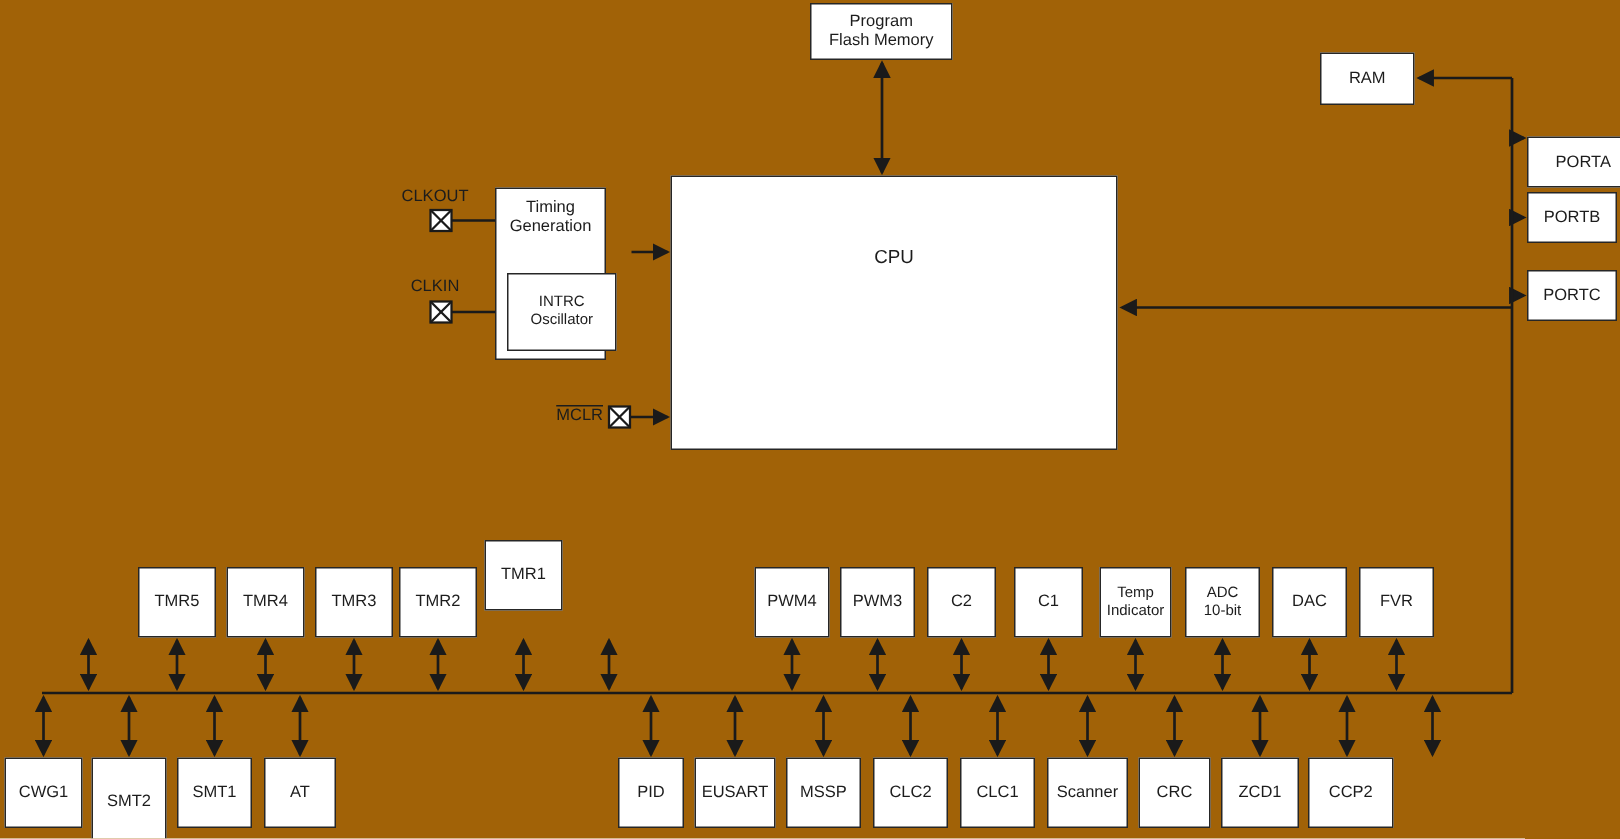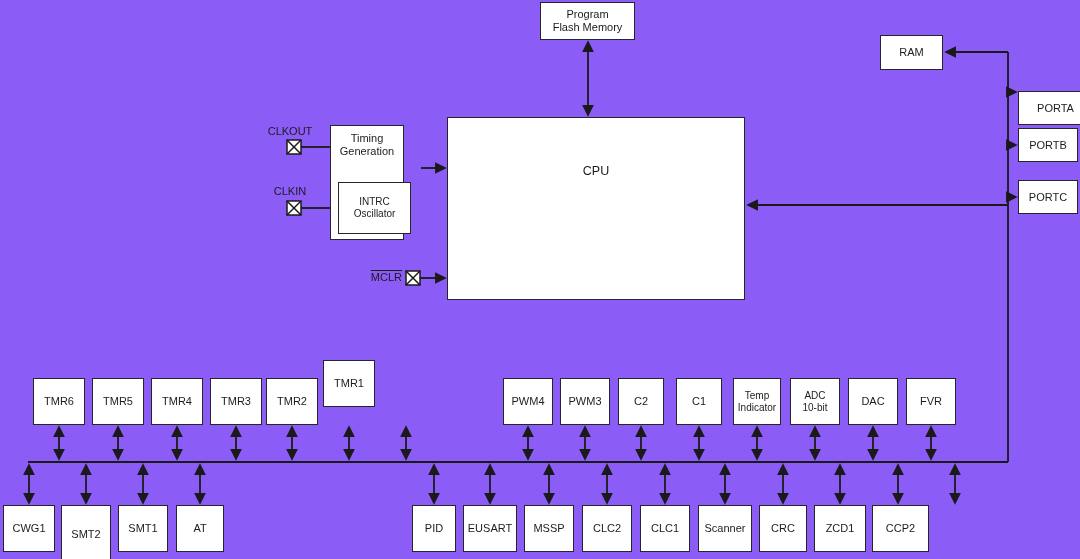--- a/index.html
+++ b/index.html
@@ -1,17 +1,17 @@
 <!DOCTYPE html>
 <html><head>
 <meta charset="utf-8">
 <style>
   html,body { margin:0; padding:0; background:#ffffff; }
   .stage {
-    position:relative; width:1080px; height:559px; background:#8b5cf6;
+    position:relative; width:1080px; height:559px; background:#a16207;
     font-family:"Liberation Sans", sans-serif; color:#1c1c1c; overflow:hidden;
   }
   .blk {
     position:absolute; box-sizing:border-box;
     border:1.5px solid #262626; background:#ffffff;
     display:flex; align-items:center; justify-content:center;
     text-align:center; font-size:11px; line-height:1.18;
     white-space:pre-line;
   }
   .blk.sm { font-size:10px; }
@@ -114,21 +114,20 @@
   </div>
 
   <div class="blk" style="left:1018px;top:91px;width:75px;height:34px">PORTA</div>
   <div class="blk" style="left:1018px;top:128px;width:60px;height:34px">PORTB</div>
   <div class="blk" style="left:1018px;top:180px;width:60px;height:34px">PORTC</div>
 
   <div class="plabel" style="left:252px;top:124px;width:76px">CLKOUT</div>
   <div class="plabel" style="left:252px;top:184px;width:76px">CLKIN</div>
   <div class="plabel" style="left:350px;top:270px;width:52px;text-align:right"><span class="ovl">MCLR</span></div>
 
-  <div class="blk" style="left:33px;top:378px;width:52px;height:47px">TMR6</div>
   <div class="blk" style="left:92px;top:378px;width:52px;height:47px">TMR5</div>
   <div class="blk" style="left:151px;top:378px;width:52px;height:47px">TMR4</div>
   <div class="blk" style="left:210px;top:378px;width:52px;height:47px">TMR3</div>
   <div class="blk" style="left:266px;top:378px;width:52px;height:47px">TMR2</div>
   <div class="blk" style="left:323px;top:360px;width:52px;height:47px">TMR1</div>
   <div class="blk" style="left:503px;top:378px;width:50px;height:47px">PWM4</div>
   <div class="blk" style="left:560px;top:378px;width:50px;height:47px">PWM3</div>
   <div class="blk" style="left:618px;top:378px;width:46px;height:47px">C2</div>
   <div class="blk" style="left:676px;top:378px;width:46px;height:47px">C1</div>
   <div class="blk sm" style="left:733px;top:378px;width:48px;height:47px">Temp

